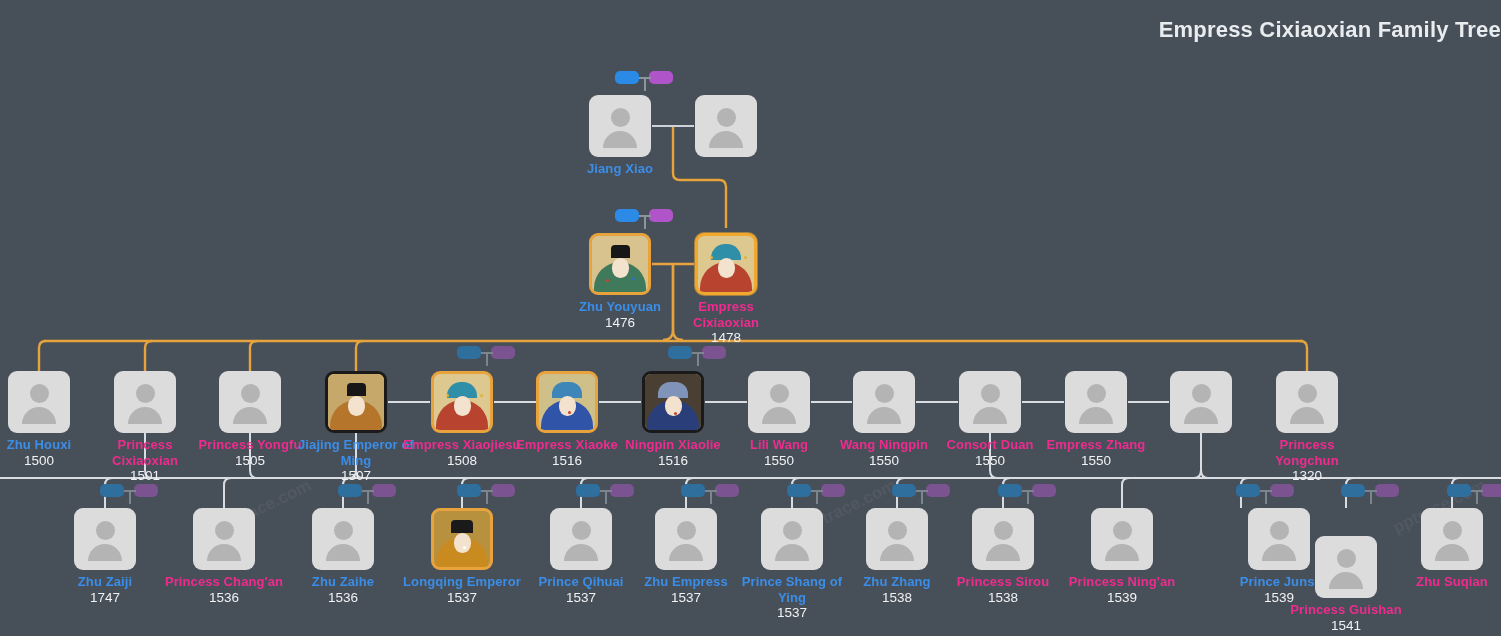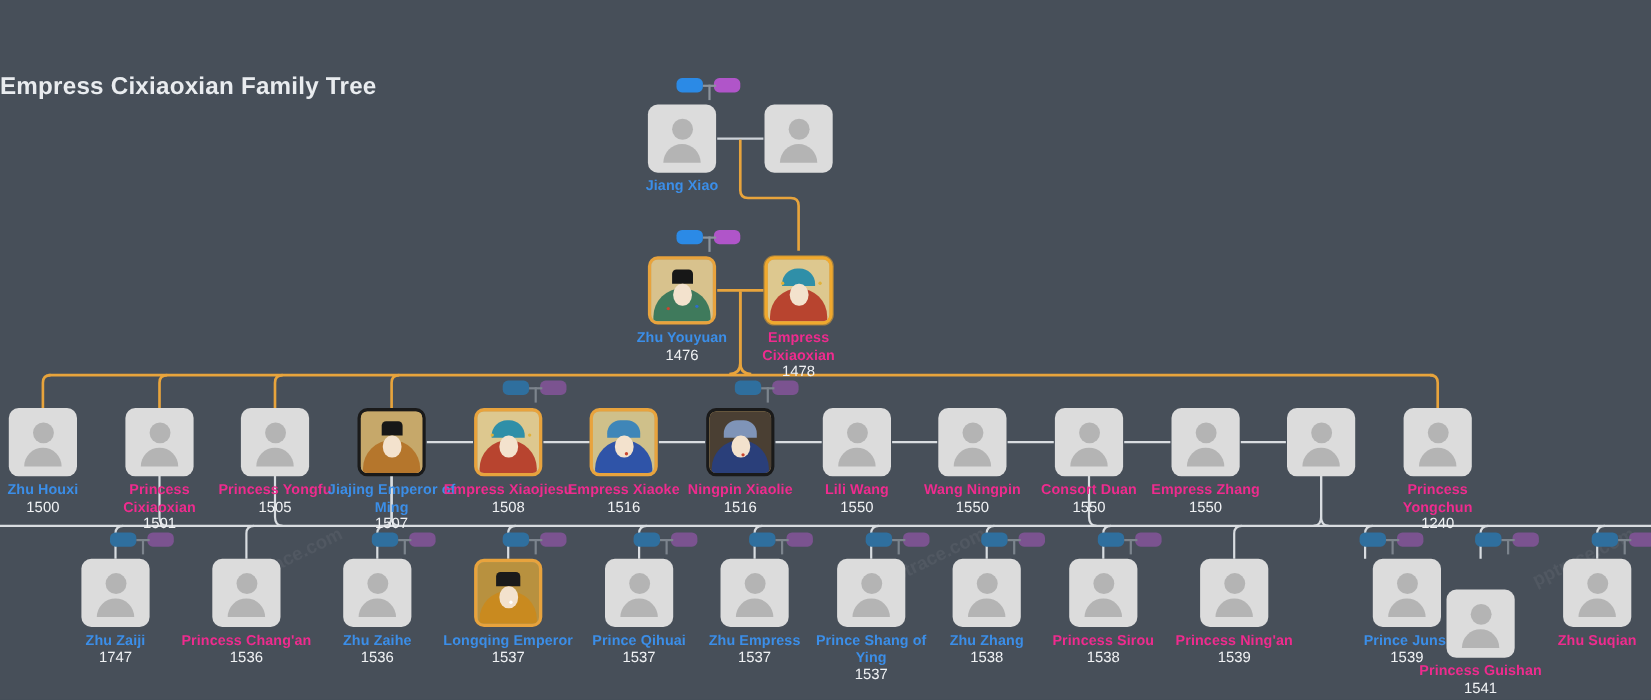--- a/index.html
+++ b/index.html
@@ -20,23 +20,22 @@
     width: 1501px;
     height: 636px;
     background: #474f59;
   }
 
   
   #header {
     position: absolute;
     left: 0; top: 0;
     width: 1501px;
-    text-align: left;
+    text-align: right;
     z-index: 30;
-    margin-top: 48px;
   }
   #title {
     margin: 0;
     padding-top: 17px;
     font-size: 22px;
     font-weight: 700;
     color: #e9ecef;
     letter-spacing: .2px;
     line-height: 26px;
   }
@@ -518,21 +517,21 @@
           <div class="sil-head"></div>
           <div class="sil-body"></div>
         </div>
       </div>
       <div class="node" style="left: 1247px; top: 371px;">
         <div class="card">
           <div class="sil-head"></div>
           <div class="sil-body"></div>
         </div>
         <div class="nm female">Princess Yongchun</div>
-        <div class="yr">1240</div>
+        <div class="yr">1320</div>
       </div>
       <div class="node" style="left: 45px; top: 508px;">
         <div class="card">
           <div class="sil-head"></div>
           <div class="sil-body"></div>
         </div>
         <div class="nm male">Zhu Zaiji</div>
         <div class="yr">1747</div>
       </div>
       <div class="node" style="left: 164px; top: 508px;">

